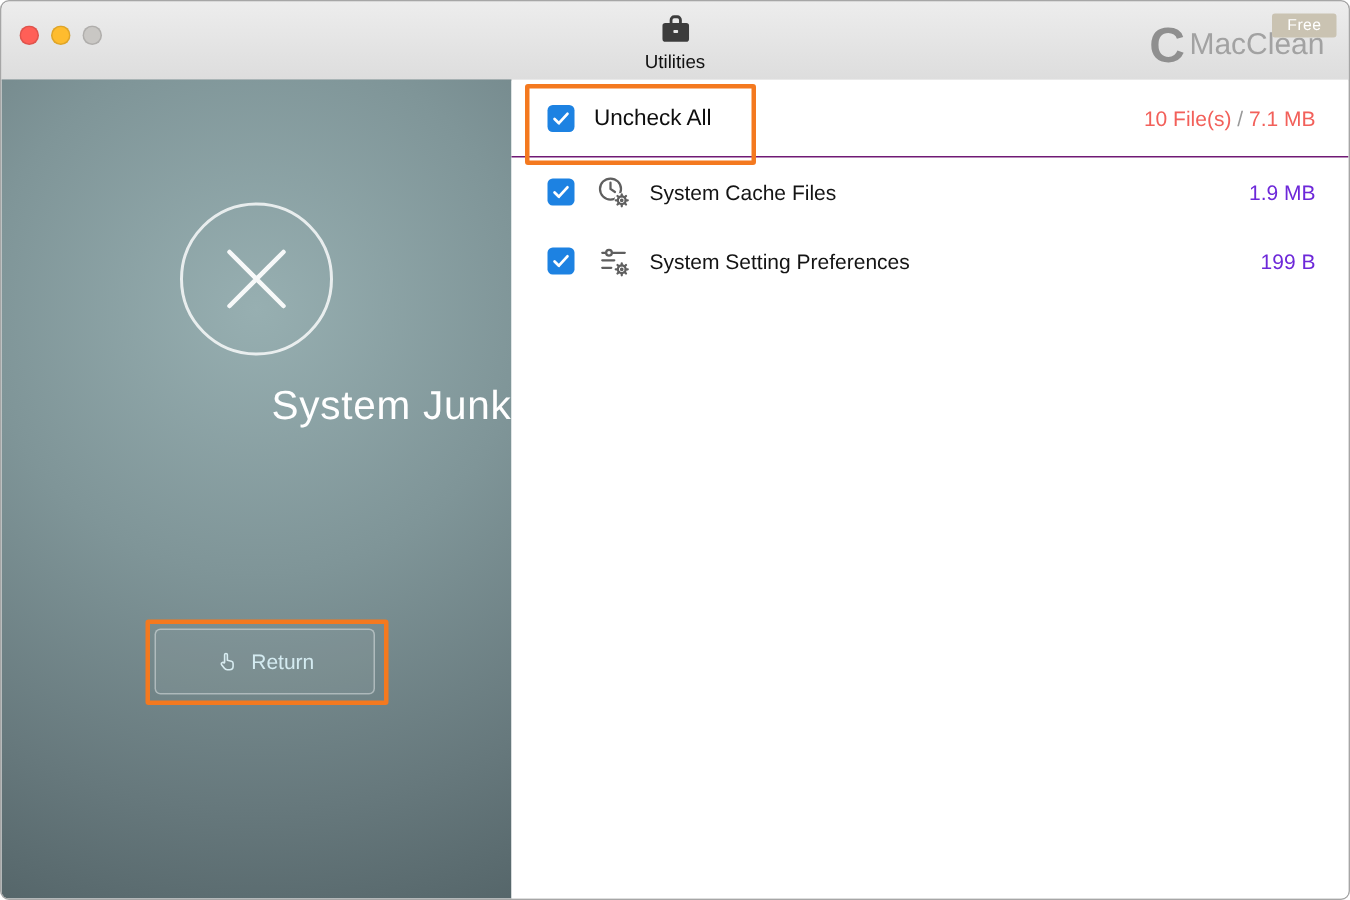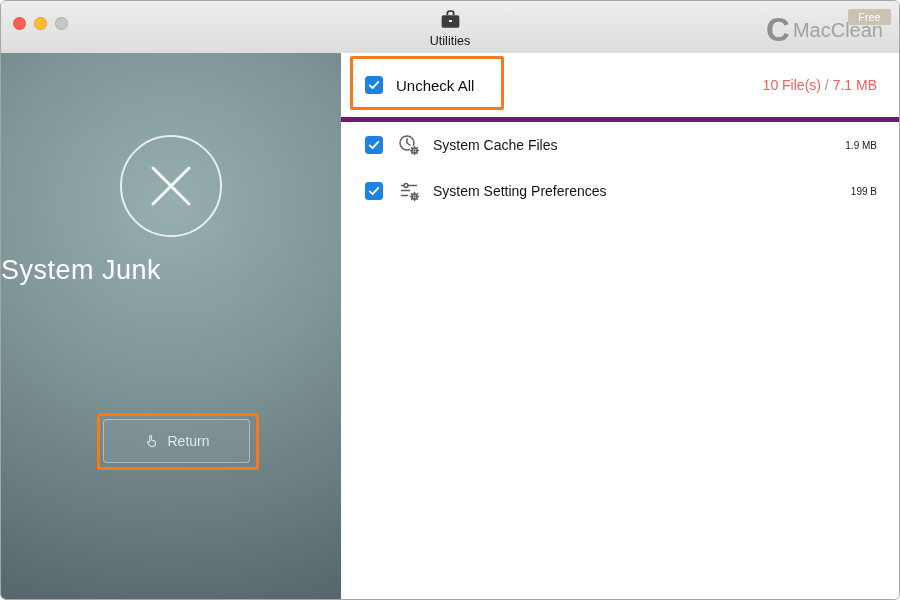--- a/index.html
+++ b/index.html
@@ -27,53 +27,53 @@
     position:absolute;right:8px;top:8px;background:#cac3b2;color:#fff;
     font-size:10.5px;padding:2px 10px;border-radius:2px;letter-spacing:.3px;
   }
   
   .left-panel{
     position:absolute;left:0;top:52px;width:340px;bottom:0;
     background:radial-gradient(140% 85% at 50% 28%, #97afb1 0%, #7f9598 38%, #66787c 72%, #4f5f63 100%);
   }
   .big-circle{position:absolute;left:50%;top:81px;transform:translateX(-50%);}
   .panel-title{
-    position:absolute;top:202px;left:0;width:100%;text-align:left;
+    position:absolute;top:202px;left:0;width:100%;text-align:right;
     color:#fff;font-size:27px;font-weight:300;letter-spacing:.5px;
   }
   .panel-desc{
     position:absolute;top:260px;left:16px;right:16px;text-align:center;
     color:rgba(255,255,255,.93);font-size:13px;line-height:1.6;
   }
   .return-btn{
     position:absolute;left:102px;top:366px;width:145px;height:42px;
     display:flex;align-items:center;justify-content:center;gap:7px;
     border:1px solid rgba(255,255,255,.4);border-radius:4px;
     background:rgba(255,255,255,.05);cursor:pointer;text-align:right;
   }
   .return-label{color:#d4ebf1;font-size:14px;}
   
   .right-panel{position:absolute;left:340px;top:52px;right:0;bottom:0;background:#fff;}
   .list-header{
-    height:69px;display:flex;align-items:center;padding:0 22px 0 24px;
-    border-bottom:5px solid #701a75;box-sizing:border-box;
+    height:52px;display:flex;align-items:center;padding:0 22px 0 24px;
+    border-bottom:1px solid #701a75;box-sizing:border-box;
   }
   .checkbox{
     width:18px;height:18px;border-radius:3.5px;flex:0 0 auto;
     background:var(--checkbox-blue,#1d82e2);display:flex;align-items:center;justify-content:center;
     cursor:pointer;
   }
   .header-label{margin-left:13px;font-size:15px;color:#0e0e0e;font-weight:500;cursor:pointer;}
   .summary{margin-left:auto;font-size:14px;}
   .summary .red{color:var(--summary-red,#f2605a);}
   .summary .sep{color:#999;}
   .list-row{height:46px;display:flex;align-items:center;padding:0 22px 0 24px;}
   .row-icon{margin-left:14px;display:flex;align-items:center;}
   .row-label{margin-left:12px;font-size:14px;color:#141414;}
-  .row-size{margin-left:auto;font-size:10px;color:#0f172a;}
+  .row-size{margin-left:auto;font-size:14px;color:#6d28d9;}
   
   .annotation{
     position:absolute;border:3px solid var(--annotation-orange,#f4791f);
     border-radius:2px;pointer-events:none;z-index:6;
   }
   .annotation-uncheck{left:349px;top:55px;width:148px;height:48px;}
   .annotation-return{left:96px;top:412px;width:156px;height:51px;}
 </style>
 </head>
 <body>

